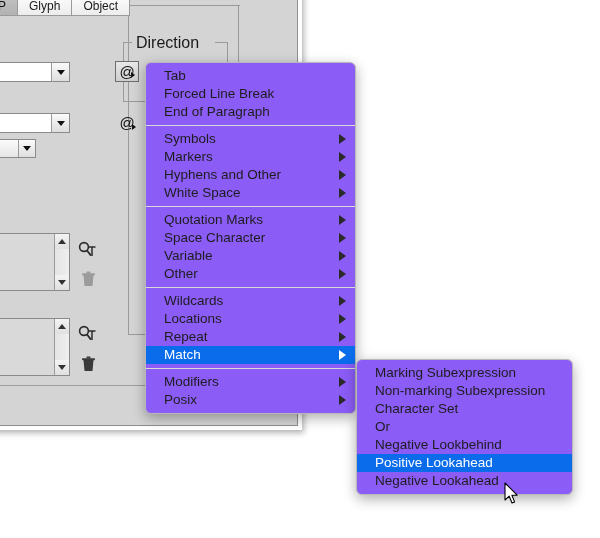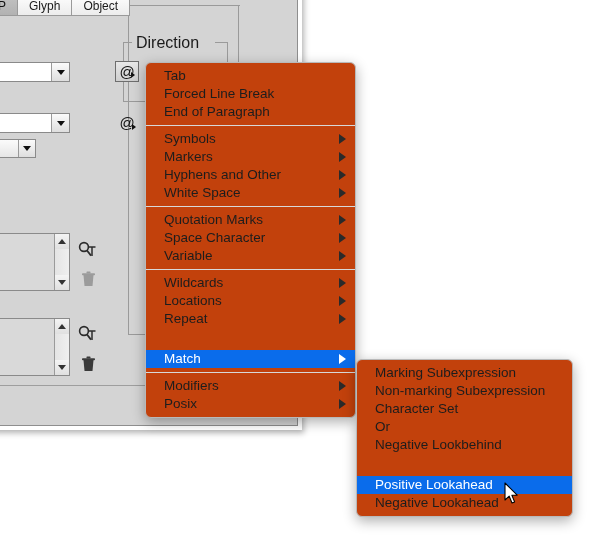--- a/index.html
+++ b/index.html
@@ -171,40 +171,39 @@
 
   .side-icon {
     position: absolute;
     width: 22px; height: 20px;
     display: flex; align-items: center; justify-content: center;
   }
 
   
   .menu {
     position: absolute;
-    background: #c2410c;
+    background: #8b5cf6;
     border: 1px solid #b9b9b9;
     border-radius: 6px;
     box-shadow: 0 4px 13px rgba(0,0,0,0.32);
     padding: 4px 0;
     box-sizing: border-box;
   }
   .menu-item {
     position: relative;
     height: 18px;
     line-height: 18px;
     padding: 0 18px 0 18px;
     font-size: 13.5px;
     color: #1d1d1d;
     white-space: nowrap;
   }
   .menu-item.selected {
     background: #0a6ceb;
     color: #ffffff;
-    margin-top: 22px;
   }
   .menu-item .submenu-arrow {
     position: absolute;
     right: 9px; top: 50%;
     transform: translateY(-50%);
     width: 0; height: 0;
     border-top: 5px solid transparent;
     border-bottom: 5px solid transparent;
     border-left: 7px solid #2a2a2a;
   }
@@ -334,20 +333,21 @@
       <div class="menu-item"><span>End of Paragraph</span></div>
       <div class="menu-sep"></div>
       <div class="menu-item"><span>Symbols</span><i class="submenu-arrow"></i></div>
       <div class="menu-item"><span>Markers</span><i class="submenu-arrow"></i></div>
       <div class="menu-item"><span>Hyphens and Other</span><i class="submenu-arrow"></i></div>
       <div class="menu-item"><span>White Space</span><i class="submenu-arrow"></i></div>
       <div class="menu-sep"></div>
       <div class="menu-item"><span>Quotation Marks</span><i class="submenu-arrow"></i></div>
       <div class="menu-item"><span>Space Character</span><i class="submenu-arrow"></i></div>
       <div class="menu-item"><span>Variable</span><i class="submenu-arrow"></i></div>
+      <div class="menu-item"><span>Other</span><i class="submenu-arrow"></i></div>
       <div class="menu-sep"></div>
       <div class="menu-item"><span>Wildcards</span><i class="submenu-arrow"></i></div>
       <div class="menu-item"><span>Locations</span><i class="submenu-arrow"></i></div>
       <div class="menu-item"><span>Repeat</span><i class="submenu-arrow"></i></div>
       <div class="menu-item selected"><span>Match</span><i class="submenu-arrow"></i></div>
       <div class="menu-sep"></div>
       <div class="menu-item"><span>Modifiers</span><i class="submenu-arrow"></i></div>
       <div class="menu-item"><span>Posix</span><i class="submenu-arrow"></i></div>
     </div>
 

